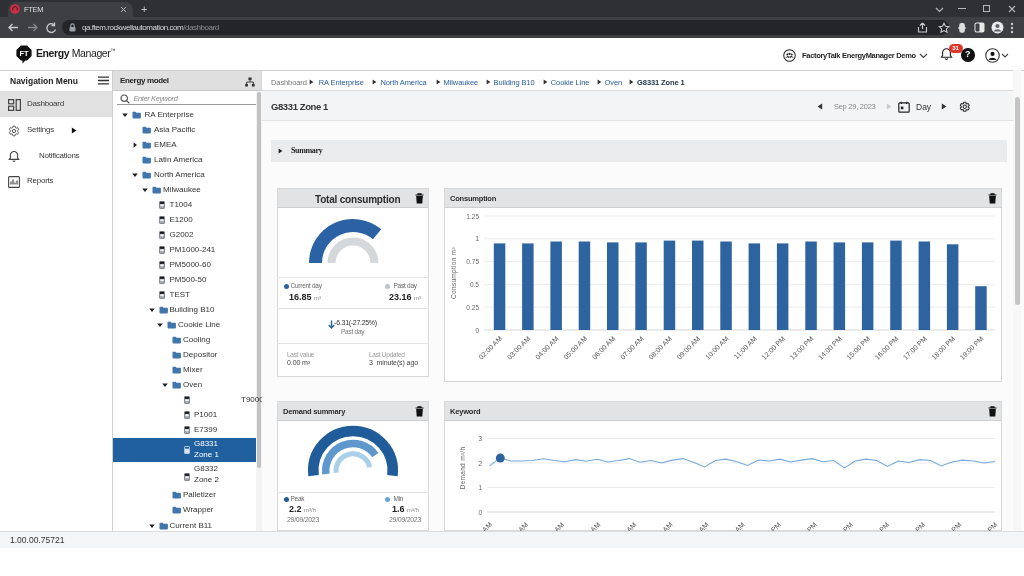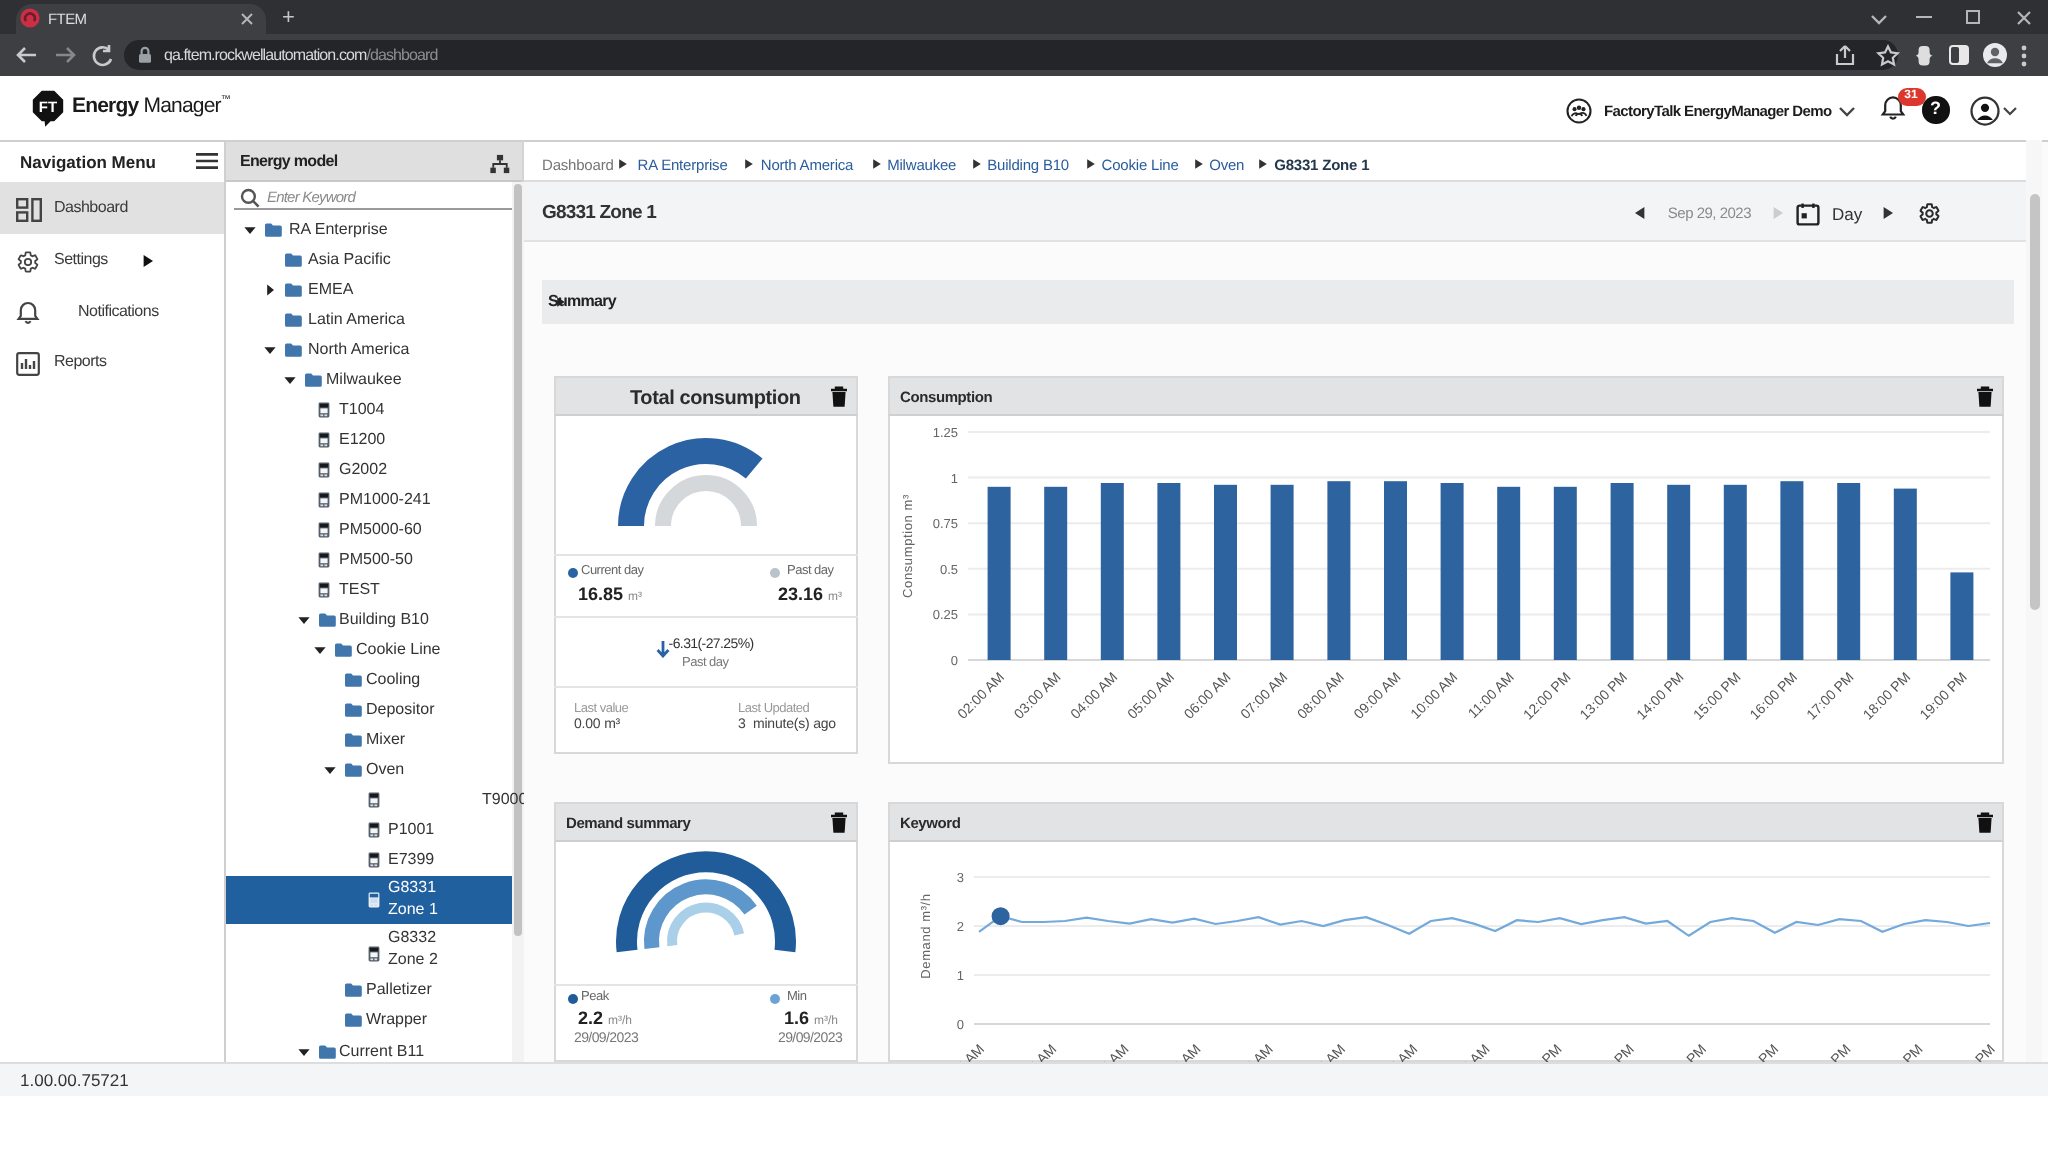--- a/index.html
+++ b/index.html
@@ -390,21 +390,21 @@
       <path d="M0.8 0.5 L5.5 3.5 L0.8 6.5 Z" fill="#333"></path>
     </svg>
 <svg class="abs" style="left:959px;top:100.5px;" width="11.5" height="11.5" viewBox="0 0 24 24">
       <path fill="none" stroke="#2b2b2b" stroke-width="2.1" d="M19.14 12.94c.04-.3.06-.61.06-.94 0-.32-.02-.64-.07-.94l2.03-1.58a.49.49 0 0 0 .12-.61l-1.92-3.32a.488.488 0 0 0-.59-.22l-2.39.96c-.5-.38-1.03-.7-1.62-.94l-.36-2.54a.484.484 0 0 0-.48-.41h-3.84c-.24 0-.43.17-.47.41l-.36 2.54c-.59.24-1.13.57-1.62.94l-2.39-.96a.566.566 0 0 0-.59.22L2.74 8.87c-.12.21-.08.47.12.61l2.03 1.58c-.05.3-.09.63-.09.94s.02.64.07.94l-2.03 1.58a.49.49 0 0 0-.12.61l1.92 3.32c.12.22.37.29.59.22l2.39-.96c.5.38 1.03.7 1.62.94l.36 2.54c.05.24.24.41.48.41h3.84c.24 0 .44-.17.47-.41l.36-2.54c.59-.24 1.13-.56 1.62-.94l2.39.96c.22.08.47 0 .59-.22l1.92-3.32c.12-.22.07-.47-.12-.61l-2.01-1.58z"></path>
       <circle cx="12" cy="12" r="3.4" fill="none" stroke="#2b2b2b" stroke-width="2.1"></circle>
     </svg>
 <div class="abs" style="left:270.5px;top:140px;width:736.5px;height:22px;background:#e9ebed;"></div>
 <svg class="abs" style="left:278px;top:148px;" width="5" height="6" viewBox="0 0 5 6">
       <path d="M0.6 0.6 L4.4 3 L0.6 5.4 Z" fill="#222"></path>
     </svg>
-<div class="abs" style="left:274px;top:146px;font-size:8px;letter-spacing:-0.35px;font-weight:bold;color:#222;">Summary</div>
+<div class="abs" style="left:291px;top:146px;font-size:8px;letter-spacing:-0.35px;font-weight:bold;color:#222;font-family:Liberation Serif, serif;">Summary</div>
 <div class="abs" style="left:277px;top:188px;width:152px;height:189px;background:#fff;border:1px solid #d8d8d8;"></div>
     <div class="abs" style="left:277px;top:188px;width:152px;height:20px;background:#e2e3e4;border:1px solid #d8d8d8;border-bottom:1px solid #cfcfcf;"></div>
     <div class="abs" style="left:283px;top:194px;font-size:10px;letter-spacing:-0.2px;font-weight:bold;color:#2b2b2b;margin-left:32px;">Total consumption</div>
     <svg class="abs" style="left:415px;top:192.5px;" width="9" height="11" viewBox="0 0 9 11">
       <path d="M0.5 2 H8.5 M3 2 V0.8 H6 V2" stroke="#111" stroke-width="1.2" fill="none"></path>
       <path d="M1.2 3 H7.8 L7.3 10.4 H1.7 Z" fill="#111"></path>
     </svg>
     <svg class="abs" style="left:277px;top:208px;" width="152" height="69" viewBox="0 0 152 69">
       <path d="M 38.50 55.00 A 37.5 37.5 0 0 1 100.10 26.27" stroke="#2a62a4" stroke-width="13" fill="none"></path>
       <path d="M 54.50 55.00 A 21.5 21.5 0 0 1 97.50 55.00" stroke="#d5d8db" stroke-width="8" fill="none"></path>

